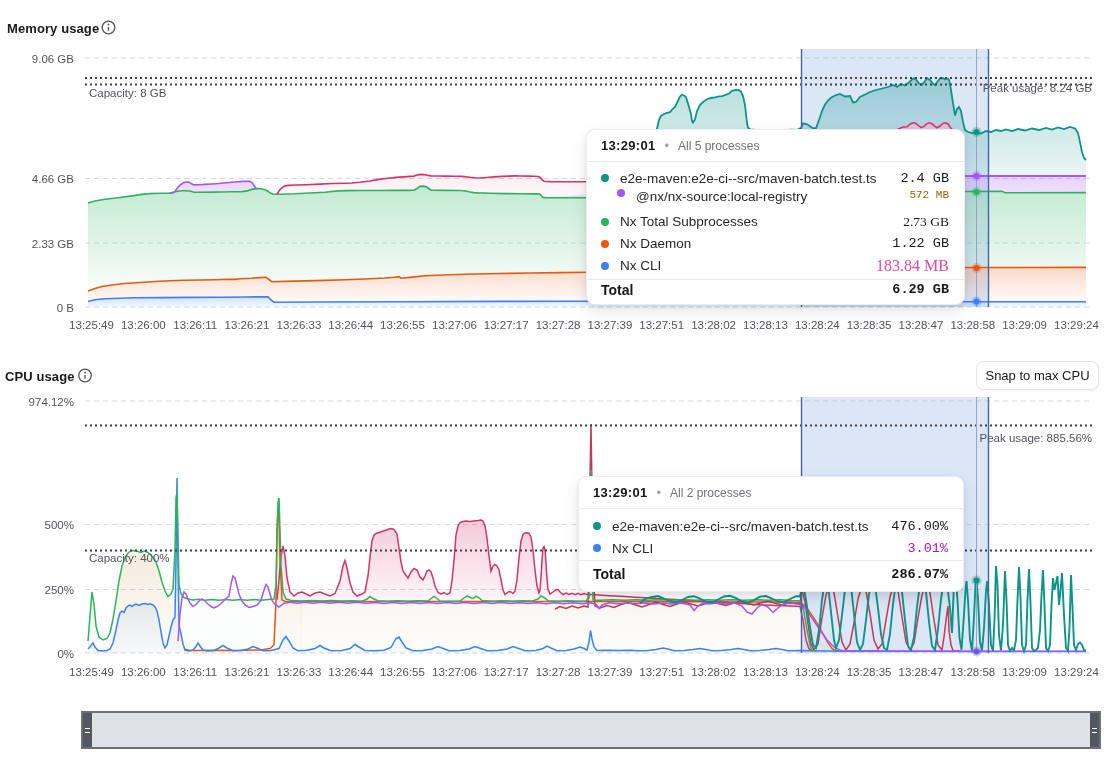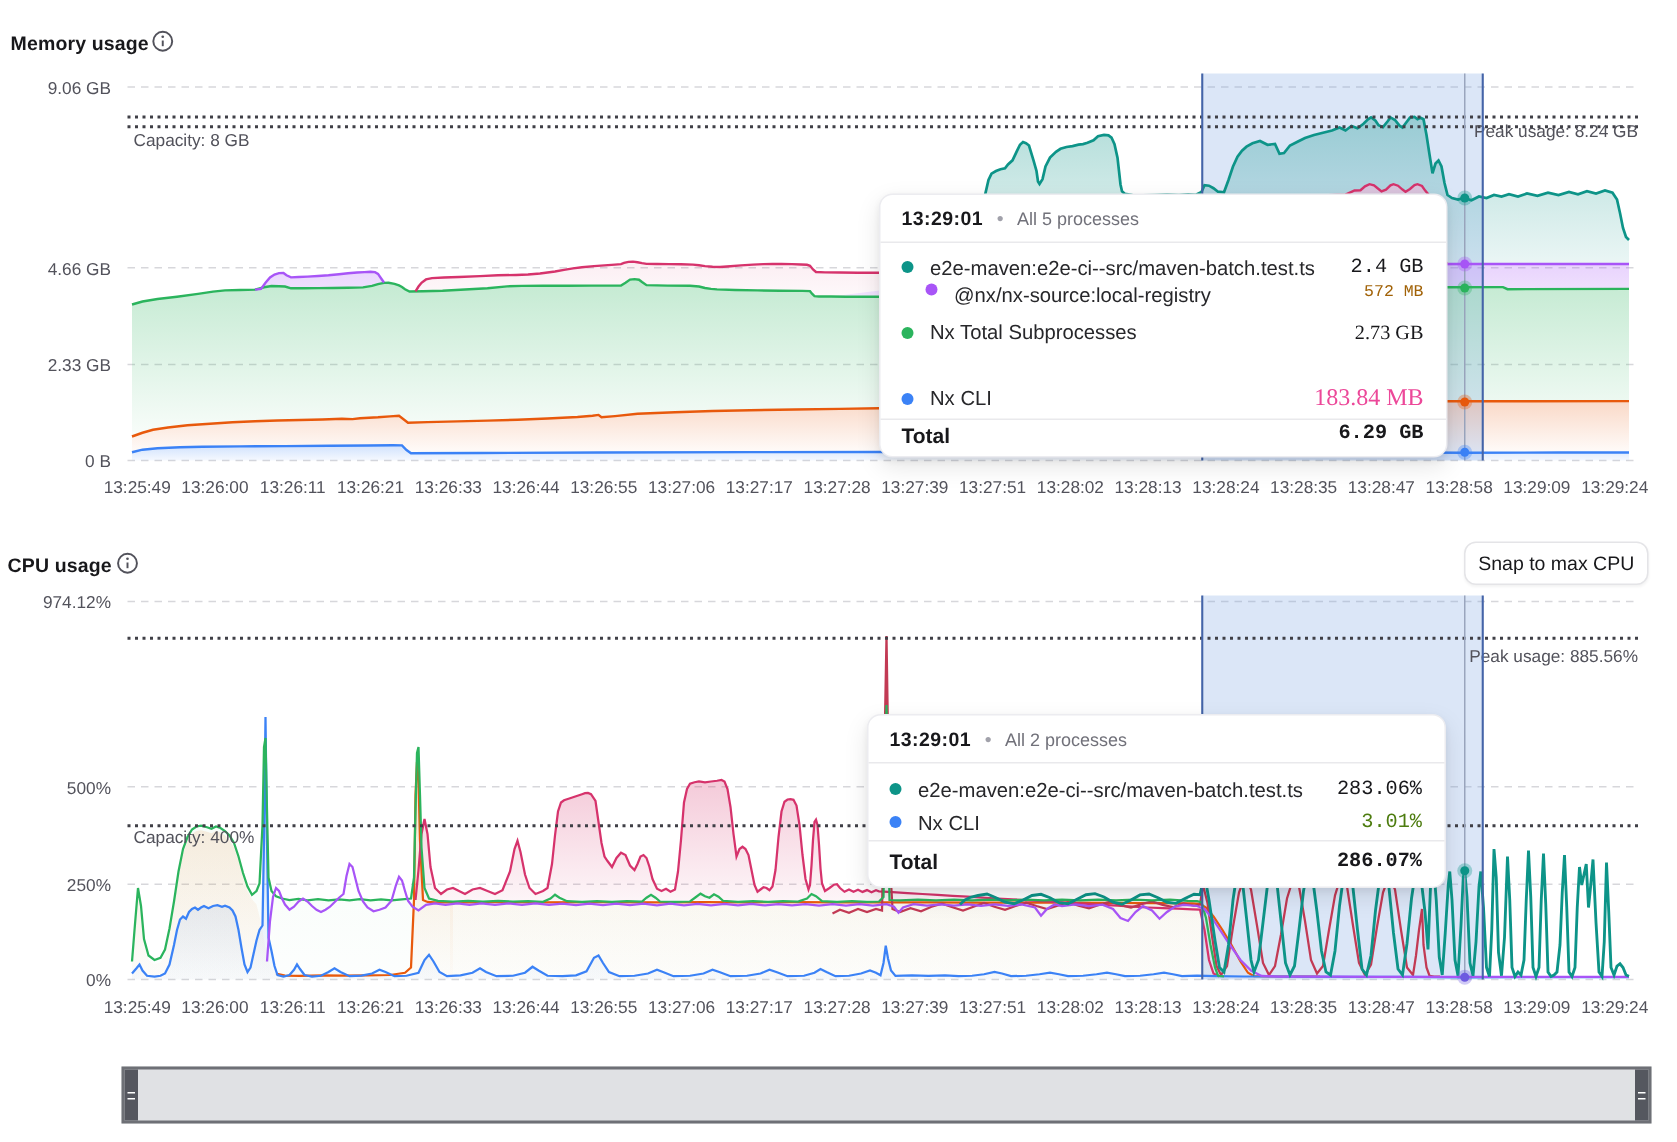--- a/index.html
+++ b/index.html
@@ -194,20 +194,26 @@
         <span style="font-size:13.5px;color:#27272a">@nx/nx-source:local-registry</span>
         <span style="flex:1"></span>
         <span style="font-family:'Liberation Mono',monospace;font-size:11px;color:#a16207">572 MB</span>
       </div>
       <div style="position:absolute;left:14px;right:15px;top:80.9px;height:22px;display:flex;align-items:center;white-space:nowrap">
         <span style="width:8px;height:8px;border-radius:50%;background:#2bb45d;margin-right:11px;flex:none"></span>
         <span style="font-size:13.5px;color:#27272a">Nx Total Subprocesses</span>
         <span style="flex:1"></span>
         <span style="font-family:Liberation Serif, serif;font-size:13.5px;color:#18181b">2.73 GB</span>
       </div>
+      <div style="position:absolute;left:14px;right:15px;top:102.7px;height:22px;display:flex;align-items:center;white-space:nowrap">
+        <span style="width:8px;height:8px;border-radius:50%;background:#e8590c;margin-right:11px;flex:none"></span>
+        <span style="font-size:13.5px;color:#27272a">Nx Daemon</span>
+        <span style="flex:1"></span>
+        <span style="font-family:'Liberation Mono',monospace;font-size:13.5px;color:#18181b">1.22 GB</span>
+      </div>
       <div style="position:absolute;left:14px;right:15px;top:124.5px;height:22px;display:flex;align-items:center;white-space:nowrap">
         <span style="width:8px;height:8px;border-radius:50%;background:#3b82f6;margin-right:11px;flex:none"></span>
         <span style="font-size:13.5px;color:#27272a">Nx CLI</span>
         <span style="flex:1"></span>
         <span style="font-family:Liberation Serif, serif;font-size:16px;color:#ec4899">183.84 MB</span>
       </div>
       <div style="position:absolute;left:0;top:148.5px;width:100%;border-top:1px solid #e9e9ec"></div>
       <div style="position:absolute;left:14px;right:15px;top:148.5px;height:22px;display:flex;align-items:center">
         <span style="font-size:14px;font-weight:700;color:#18181b">Total</span>
         <span style="flex:1"></span>
@@ -218,27 +224,27 @@
       <div style="position:absolute;left:14px;top:0;height:31px;display:flex;align-items:center;white-space:nowrap">
         <span style="font-size:13px;font-weight:700;color:#18181b;letter-spacing:0.3px">13:29:01</span>
         <span style="color:#a1a1aa;font-size:13px;margin:0 9px">•</span>
         <span style="color:#71717a;font-size:12px">All 2 processes</span>
       </div>
       <div style="position:absolute;left:0;top:31px;width:100%;border-top:1px solid #e9e9ec"></div>
       <div style="position:absolute;left:14px;right:15px;top:38.3px;height:22px;display:flex;align-items:center;white-space:nowrap">
         <span style="width:8px;height:8px;border-radius:50%;background:#0d9488;margin-right:11px;flex:none"></span>
         <span style="font-size:13.5px;color:#27272a">e2e-maven:e2e-ci--src/maven-batch.test.ts</span>
         <span style="flex:1"></span>
-        <span style="font-family:'Liberation Mono',monospace;font-size:13.5px;color:#18181b">283.06%</span>
+        <span style="font-family:'Liberation Mono',monospace;font-size:13.5px;color:#18181b">476.00%</span>
       </div>
       <div style="position:absolute;left:14px;right:15px;top:60.0px;height:22px;display:flex;align-items:center;white-space:nowrap">
         <span style="width:8px;height:8px;border-radius:50%;background:#3b82f6;margin-right:11px;flex:none"></span>
         <span style="font-size:13.5px;color:#27272a">Nx CLI</span>
         <span style="flex:1"></span>
-        <span style="font-family:'Liberation Mono',monospace;font-size:13.5px;color:#4d7c0f">3.01%</span>
+        <span style="font-family:'Liberation Mono',monospace;font-size:13.5px;color:#a21caf">3.01%</span>
       </div>
       <div style="position:absolute;left:0;top:82.5px;width:100%;border-top:1px solid #e9e9ec"></div>
       <div style="position:absolute;left:14px;right:15px;top:86.3px;height:22px;display:flex;align-items:center">
         <span style="font-size:14px;font-weight:700;color:#18181b">Total</span>
         <span style="flex:1"></span>
         <span style="font-family:'Liberation Mono',monospace;font-size:13.5px;font-weight:700;color:#18181b">286.07%</span>
       </div>
     </div>
 <div style="position:absolute;left:976px;top:361px;width:123px;height:29px;box-sizing:border-box;background:#fff;border:1px solid #e4e4e7;border-radius:8px;box-shadow:0 1px 2px rgba(0,0,0,0.05);display:flex;align-items:center;justify-content:center;font-size:13px;font-weight:400;color:#18181b;white-space:nowrap">Snap to max CPU</div>
 <div style="position:absolute;left:81px;top:711px;width:1020px;height:38px;box-sizing:border-box;background:#e0e1e4;border:2px solid #6e7076">

